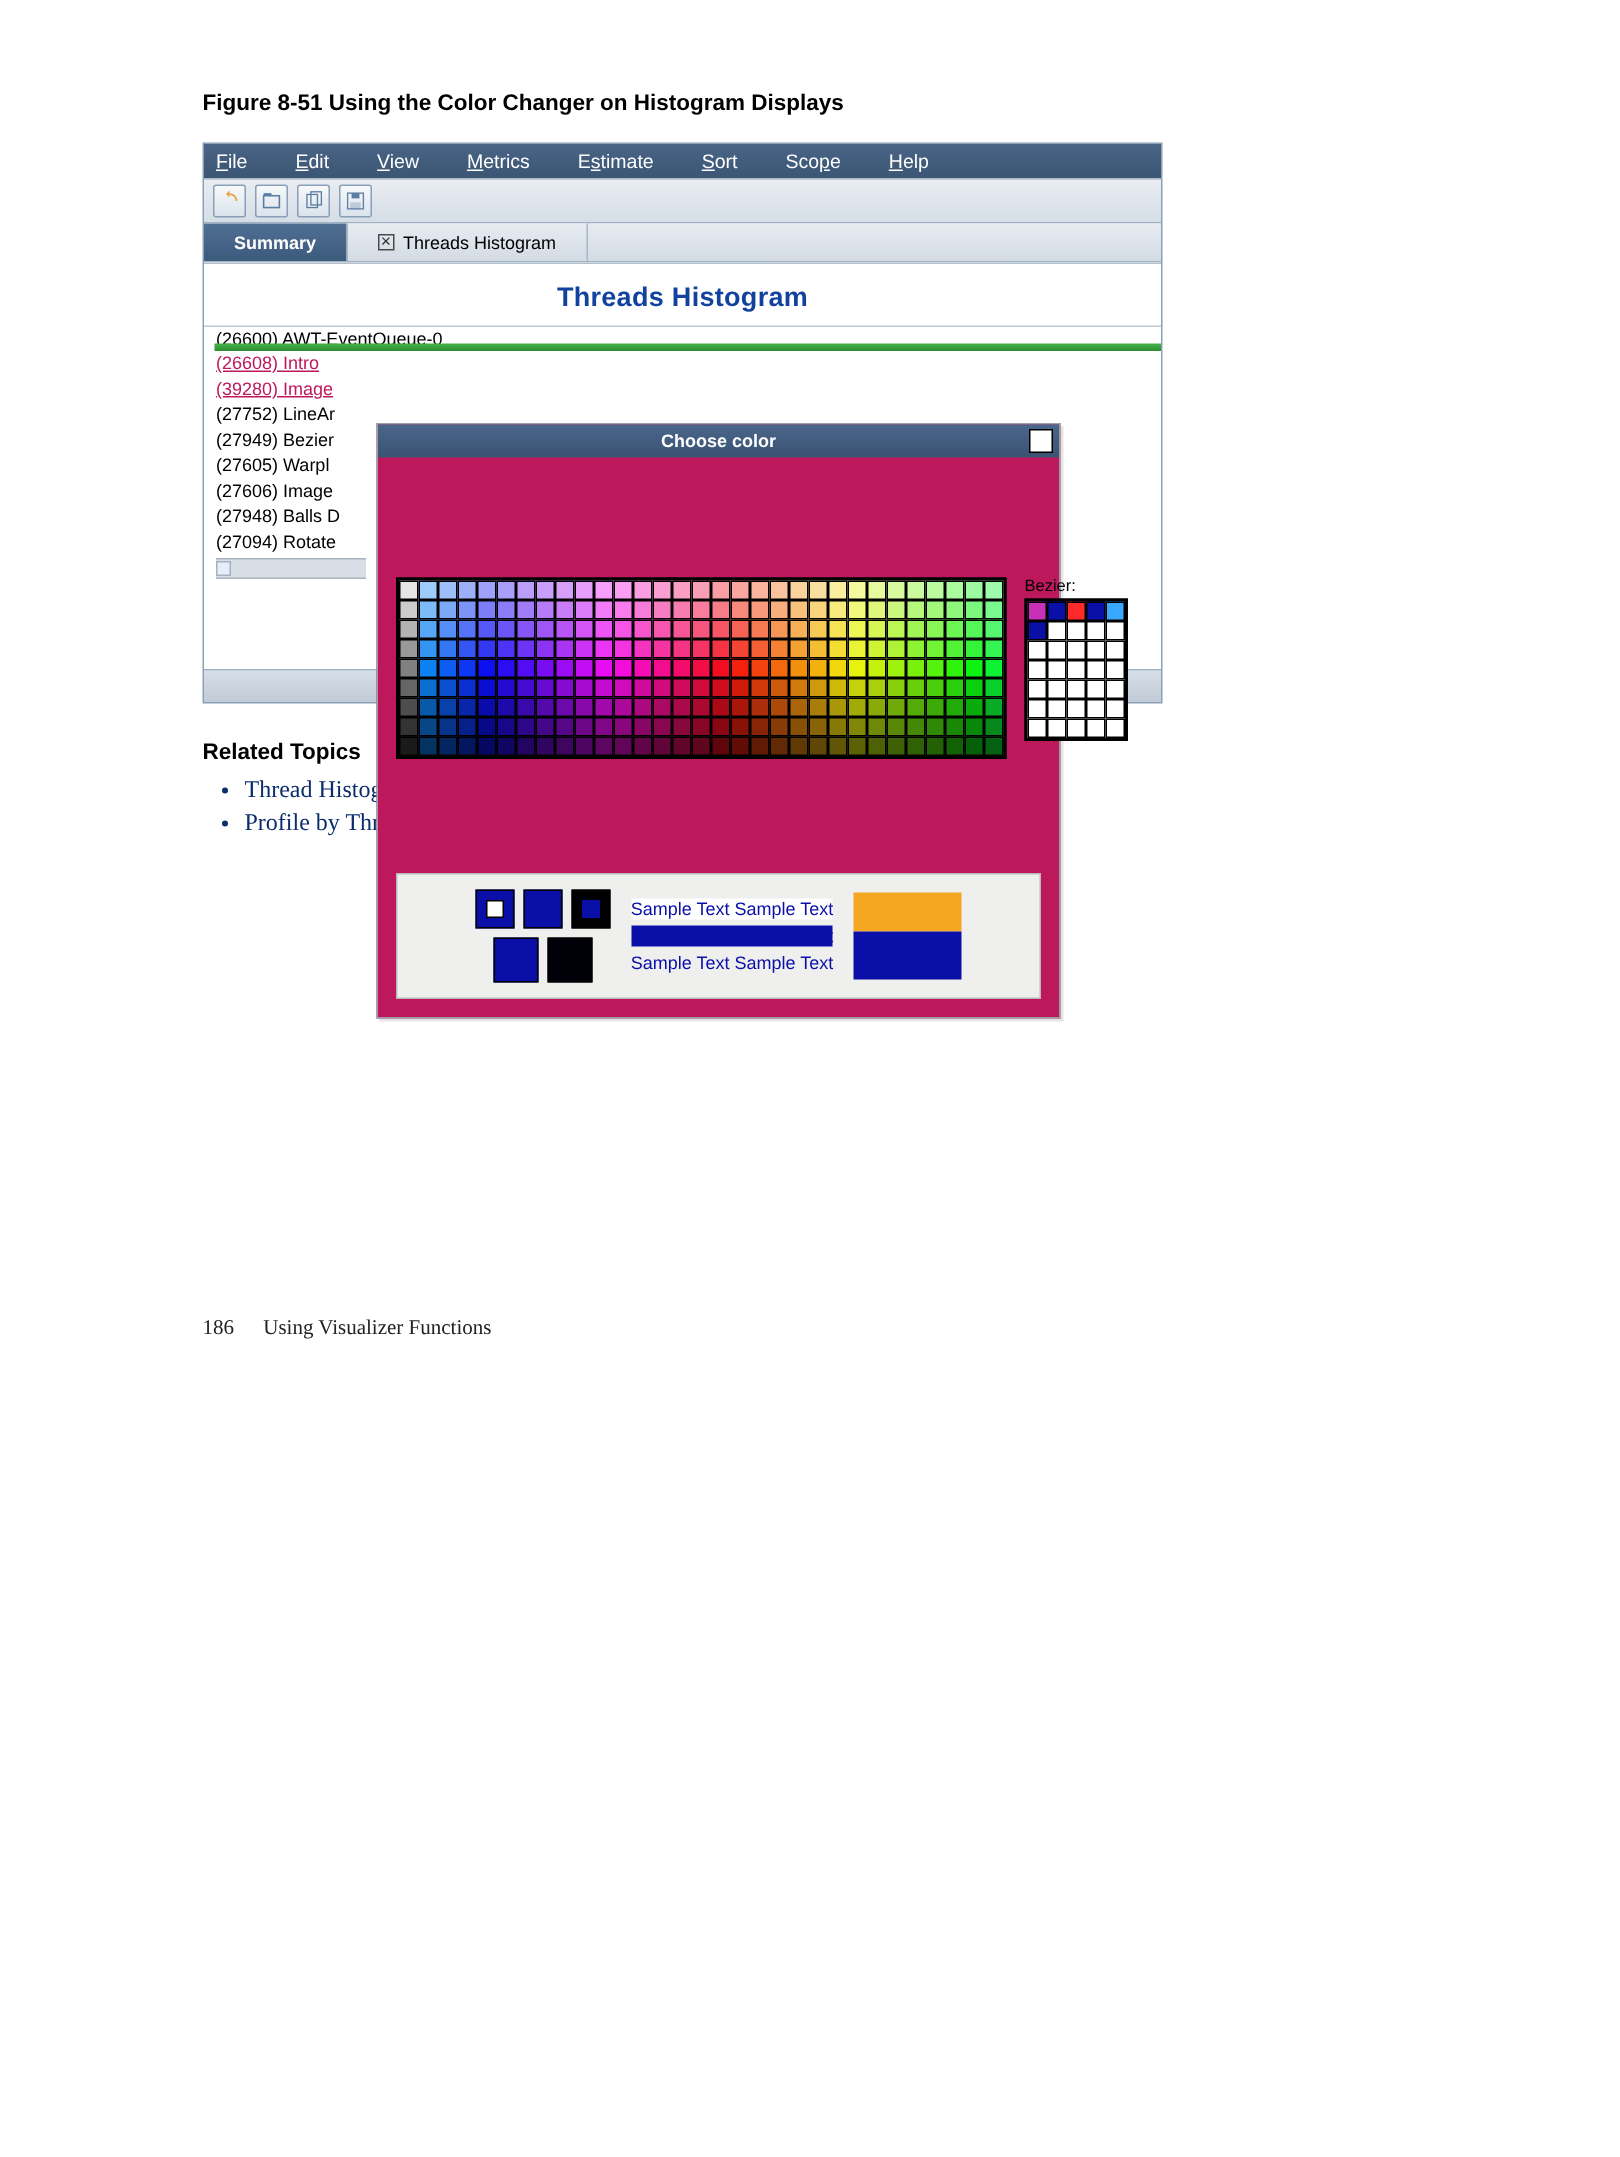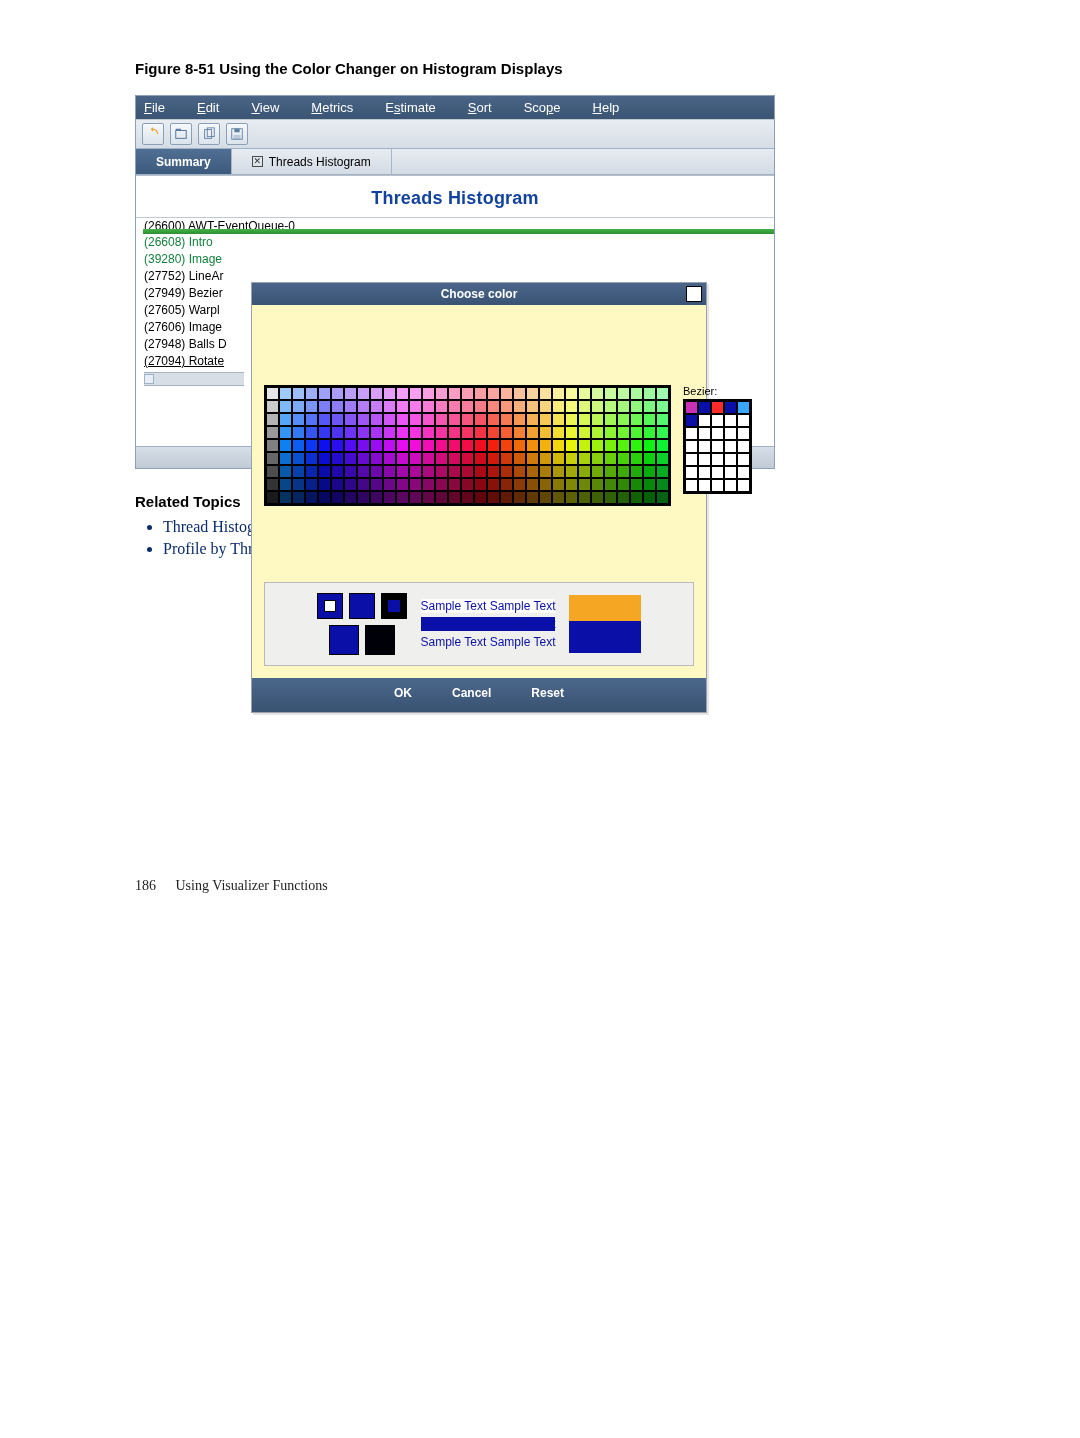--- a/index.html
+++ b/index.html
@@ -67,33 +67,33 @@
   }
   .row-full.green::after{
     content:''; position:absolute; left:7px; right:0; bottom:0; height:5px;
     background: linear-gradient(#45b24a,#2c8d31);
   }
   .row-full.orange::after{
     content:''; position:absolute; left:7px; right:0; bottom:0; height:5px;
     background: linear-gradient(#f6b52f,#de9a14);
   }
   .left-col { width: 108px; padding-left:8px; font-size:12px; line-height:17px;}
-  .left-col .hl { color:#15803d; }
+  .left-col .hl { text-decoration: underline; color:#be185d; }
   .left-col .cut { overflow:hidden; white-space:nowrap; }
   .below-list { padding: 6px 0 0 8px; }
   .timestamp { font-size:12px; margin-bottom:18px; }
   .legend { display:flex; align-items:center; gap:6px; font-size:12px; margin-bottom:2px;}
   .legend .sw { width:12px;height:12px; border:1px solid #000; }
   .flex-row { display:flex; }
   .scrolltrack { height:14px; background:#d8dee6; border:1px solid #a9b4c0; border-left:none; border-right:none; margin-left:8px; position:relative;}
   .scrolltrack .thumb { position:absolute; left:0; top:1px; bottom:1px; width:10px; background:#e8eef5; border:1px solid #9fb2c6;}
   .statusbar { height:22px; background:linear-gradient(#d6dee7,#c1cbd6); border-top:1px solid #9fb2c6;}
   
   .color-dialog {
-    position:absolute; width: 456px; background:#fef9c3;
+    position:absolute; width: 456px; background:#be185d;
     border:1px solid #9aa1ab; box-shadow: 2px 2px 0 rgba(0,0,0,0.1);
     font-family: Tahoma, Arial, sans-serif;
   }
   .dlg-title {
     background: linear-gradient(#4a668a,#3a5374); color:#fff; font-weight:bold;
     height:22px; display:flex; align-items:center; justify-content:center;
     position:relative; font-size:12px;
   }
   .dlg-close {
     position:absolute; right:4px; top:3px; width:16px; height:16px;
@@ -209,21 +209,21 @@
         </div>
         <div class="flex-row">
           <div class="left-col">
             <div class="cut hl">(26608) Intro</div>
             <div class="cut hl">(39280) Image</div>
             <div class="cut">(27752) LineAr</div>
             <div class="cut">(27949) Bezier</div>
             <div class="cut">(27605) Warpl</div>
             <div class="cut">(27606) Image</div>
             <div class="cut">(27948) Balls D</div>
-            <div class="cut" style="text-decoration:underline">(27094) Rotate</div>
+            <div class="cut" style="">(27094) Rotate</div>
             <div class="scrolltrack" style="margin-left:0;margin-top:2px;width:100px;">
               <div class="thumb"></div>
             </div>
           </div>
           <div style="flex:1"></div>
         </div>
         <div style="height:60px"></div>
       </div>
       <div class="statusbar"></div>
     </div>
@@ -618,25 +618,20 @@
           <div class="pv-text" style="color:#0a10a7;background:#fff;"><span>Sample Text</span> <span>Sample Text</span></div>
           <div class="pv-text" style="color:#0a10a7;background:#0a10a7;"><span>Sample Text</span> <span>Sample Text</span></div>
           <div class="pv-text" style="color:#0a10a7;"><span>Sample Text</span> <span>Sample Text</span></div>
         </div>
         <div>
           <div class="pv-rect" style="background:#f5a623;height:26px;width:72px"></div>
           <div class="pv-rect" style="background:#0a10a7;height:32px;width:72px"></div>
         </div>
       </div>
     </div>
-    <div class="dlg-buttons">
-      <span class="dlg-btn">OK</span>
-      <span class="dlg-btn">Cancel</span>
-      <span class="dlg-btn">Reset</span>
-    </div>
   </div>
 </div>
 
 <div class="related-heading">Related Topics</div>
 <ul class="related">
   <li>Thread Histogram (page 131)</li>
   <li>Profile by Threads (page 152)</li>
 </ul>
 
 <div class="page-footer">

